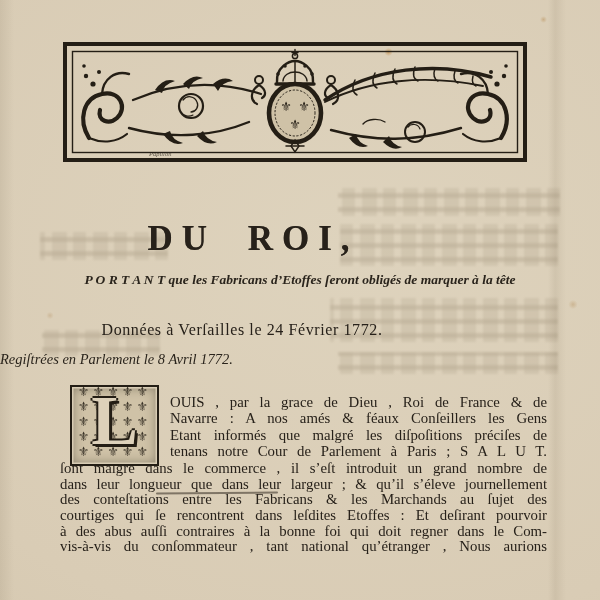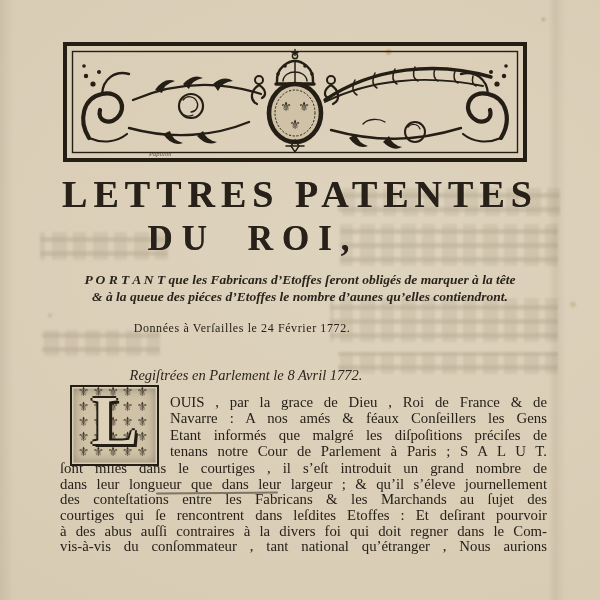--- a/index.html
+++ b/index.html
@@ -42,23 +42,23 @@
     font-size:38px;font-weight:700;letter-spacing:6px;color:#27211a;
     text-shadow:0 0 .4px rgba(39,33,26,.6);}
   .title2{position:absolute;left:0;top:219px;width:497px;text-align:center;
     font-size:35px;font-weight:700;letter-spacing:9px;word-spacing:14px;color:#27211a;
     text-indent:9px;text-shadow:0 0 .4px rgba(39,33,26,.6);}
   .subtitle{position:absolute;left:40px;width:520px;text-align:center;
     font-style:italic;font-weight:700;font-size:13.5px;color:#2a241c;line-height:16px;}
   .subtitle.s1{top:272px;}
   .subtitle.s2{top:289px;}
   .dateline{position:absolute;left:0;top:321px;width:484px;text-align:center;
-    font-size:12px;color:#27211a;letter-spacing:.6px;}
-  .regline{position:absolute;left:0;top:351px;width:492px;text-align:center;
-    font-style:italic;font-size:14.5px;color:#2a241c;margin-top:16px;}
+    font-size:16px;color:#27211a;letter-spacing:.6px;}
+  .regline{position:absolute;left:0;top:351px;width:492px;text-align:left;
+    font-style:italic;font-size:14.5px;color:#2a241c;}
 
   
   .bodytext{position:absolute;left:60px;top:382px;width:487px;font-size:14.8px;color:#27211a;}
   .bodytext .line{text-align:justify;text-align-last:justify;white-space:nowrap;}
   .block1{margin-left:110px;line-height:16.3px;margin-top:12px;}
   .block2{line-height:15.6px;margin-top:2px;}
   .dropcap{position:absolute;left:10px;top:3px;width:89px;height:81px;
     border:2.5px solid #241e15;box-sizing:border-box;overflow:hidden;
     background:#cfc2a7;box-shadow:inset 0 0 0 1.5px #d8ccb4, inset 0 0 12px rgba(36,30,21,.45);}
   .fleur-rows{position:absolute;left:0;top:-3px;width:100%;
@@ -176,25 +176,23 @@
         <g>
           <path d="M232,98 l4,6 l-4,6 l-4,-6 z" stroke-width="1.5"></path>
           <path d="M223,104 h18" stroke-width="1.5"></path>
         </g>
 
         <text x="86" y="113.5" font-size="6.5" font-style="italic" fill="#241e15" opacity=".7" stroke="none">Papillon</text>
       </g>
     </svg>
   </div>
 
-  <div class="title1">LETTRES PATENTES</div>
   <div class="title2">DU ROI,</div>
 
   <div class="subtitle s1">P O R T A N T que les Fabricans d’Etoffes ſeront obligés de marquer à la tête</div>
-  <div class="subtitle s2">&amp; à la queue des piéces d’Etoffes le nombre d’aunes qu’elles contiendront.</div>
 
   <div class="dateline">Données à Verſailles le 24 Février 1772.</div>
   <div class="regline">Regiſtrées en Parlement le 8 Avril 1772.</div>
 
   <div class="bodytext">
     <div class="dropcap">
       <div class="fleur-rows">
         <div>⚜⚜⚜⚜⚜</div>
         <div>⚜⚜⚜⚜⚜</div>
         <div>⚜⚜⚜⚜⚜</div>
@@ -204,24 +202,24 @@
       <div class="dropcap-letter">L</div>
     </div>
 
     <div class="block1">
       <div class="line">OUIS , par la grace de Dieu , Roi de France &amp; de</div>
       <div class="line">Navarre : A nos amés &amp; féaux Conſeillers les Gens</div>
       <div class="line">Etant informés que malgré les diſpoſitions préciſes de</div>
       <div class="line">tenans notre Cour de Parlement à Paris ; S A L U T.</div>
     </div>
     <div class="block2">
-      <div class="line">ſont miſes dans le courtiges , il s’eſt introduit un grand nombre de</div>
+      <div class="line">ſont malgré dans le commerce , il s’eſt introduit un grand nombre de</div>
       <div class="line">dans leur longueur que dans leur largeur ; &amp; qu’il s’éleve journellement</div>
       <div class="line">des conteſtations entre les Fabricans &amp; les Marchands au ſujet des</div>
       <div class="line">courtiges qui ſe rencontrent dans leſdites Etoffes : Et deſirant pourvoir</div>
-      <div class="line">à des abus auſſi contraires à la divers foi qui doit regner dans le Com-</div>
+      <div class="line">à des abus auſſi contraires à la bonne foi qui doit regner dans le Com-</div>
       <div class="line">vis-à-vis du conſommateur , tant national qu’étranger , Nous aurions</div>
     </div>
 
     <div class="smear"></div>
   </div>
 
 </div>
 
 </body></html>

